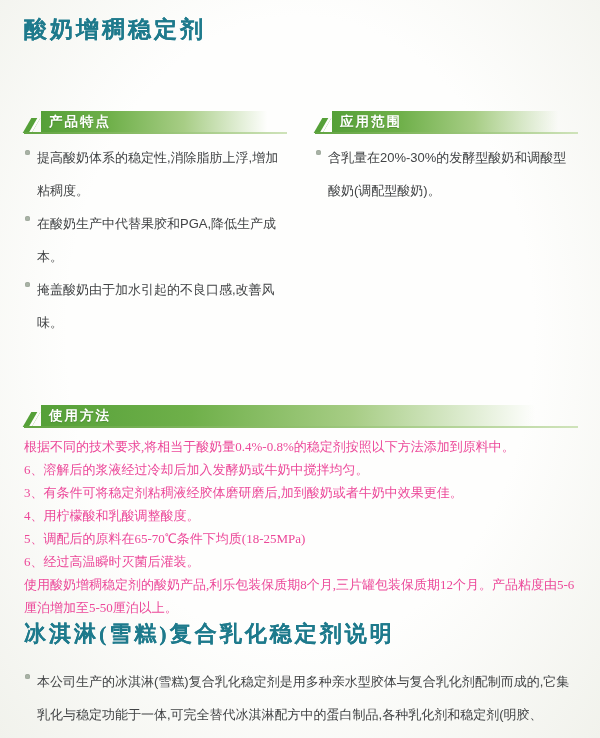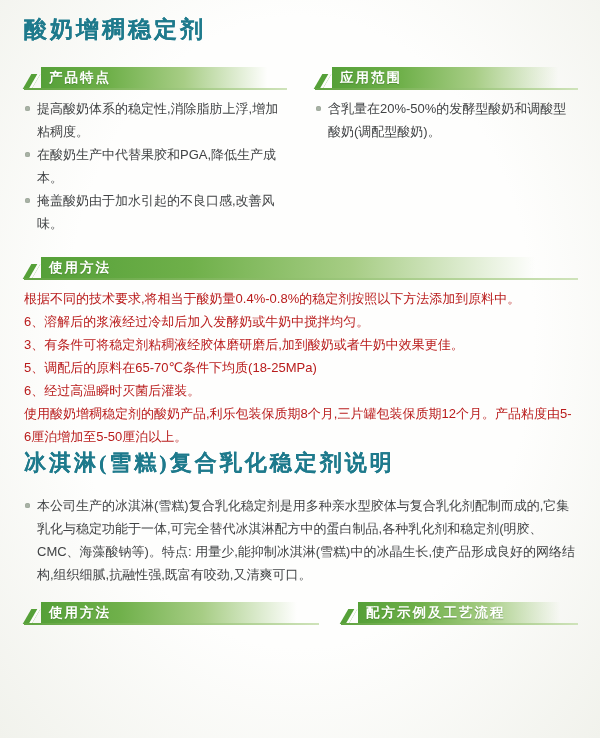--- a/index.html
+++ b/index.html
@@ -22,28 +22,28 @@
 
   
   .sec-head { position:relative; display:flex; align-items:flex-end; margin-bottom:8px; }
   .sec-head::after { content:""; position:absolute; left:0; right:0; bottom:-1px; height:2px;
     background:linear-gradient(90deg,#61a441 0%,#8cbd68 45%,#cfe3ba 100%); }
   .notch { width:9px; height:15px; background:#55a038; transform:skewX(-30deg);
     margin-right:5px; margin-left:3px; border-right:3px solid #fdfdfb; flex:none; }
   .badge { flex:1; color:#fff; font-weight:bold; font-size:13.5px; letter-spacing:2px;
     padding:2px 10px 3px 8px; line-height:17px;
     background:linear-gradient(90deg,#55a038 0%,#6fb04a 28%,#a7cd85 58%,rgba(214,231,197,0) 92%);
-    text-shadow:0 1px 1px rgba(60,110,40,.45); }
+    text-shadow:0 1px 1px rgba(60,110,40,.45);margin-top:44px; }
 
   .cols { display:grid; grid-template-columns:1fr 1fr; column-gap:28px; }
-  .bullet-line { position:relative; padding-left:13px; font-size:13px; line-height:23px; color:#414345; }
+  .bullet-line { position:relative; padding-left:13px; font-size:13px; line-height:33px; color:#414345; }
   .bullet-line::before { content:""; position:absolute; left:1px; top:9px; width:5px; height:5px;
     border-radius:50%; background:#a9b3a6; box-shadow:inset 0 0 1px #6d7a6b; }
 
-  .para { font-size:13px; line-height:23px; color:#b91c1c; }
+  .para { font-size:13px; line-height:23px; color:#ec4899;font-family:Liberation Serif, serif; }
 
   .top-row { margin-top:22px; }
   .usage1 { margin-top:22px; }
   .title2 { }
   .overview { margin-top:16px; }
   .bottom-row { margin-top:16px; display:grid; grid-template-columns:295px 1fr; column-gap:22px; }
 </style>
 </head>
 <body>
 
@@ -61,32 +61,33 @@
       <div class="bullet-line">提高酸奶体系的稳定性,消除脂肪上浮,增加粘稠度。</div>
       <div class="bullet-line">在酸奶生产中代替果胶和PGA,降低生产成本。</div>
       <div class="bullet-line">掩盖酸奶由于加水引起的不良口感,改善风味。</div>
     </section>
 
     <section>
       <div class="sec-head">
         <span class="notch"></span>
         <span class="badge">应用范围</span>
       </div>
-      <div class="bullet-line">含乳量在20%-50%的发酵型酸奶和调酸型酸奶(调配型酸奶)。</div>
+      <div class="bullet-line">含乳量在20%-30%的发酵型酸奶和调酸型酸奶(调配型酸奶)。</div>
     </section>
   </div>
 
   <section class="usage1">
     <div class="sec-head">
       <span class="notch"></span>
       <span class="badge">使用方法</span>
     </div>
     <div class="para">根据不同的技术要求,将相当于酸奶量0.4%-0.8%的稳定剂按照以下方法添加到原料中。</div>
     <div class="para">6、溶解后的浆液经过冷却后加入发酵奶或牛奶中搅拌均匀。</div>
     <div class="para">3、有条件可将稳定剂粘稠液经胶体磨研磨后,加到酸奶或者牛奶中效果更佳。</div>
+    <div class="para">4、用柠檬酸和乳酸调整酸度。</div>
     <div class="para">5、调配后的原料在65-70℃条件下均质(18-25MPa)</div>
     <div class="para">6、经过高温瞬时灭菌后灌装。</div>
     <div class="para">使用酸奶增稠稳定剂的酸奶产品,利乐包装保质期8个月,三片罐包装保质期12个月。产品粘度由5-6厘泊增加至5-50厘泊以上。</div>
   </section>
 
   <h1 class="doc-title second title2">冰淇淋(雪糕)复合乳化稳定剂说明</h1>
 
   <section class="overview">
     <div class="bullet-line">本公司生产的冰淇淋(雪糕)复合乳化稳定剂是用多种亲水型胶体与复合乳化剂配制而成的,它集乳化与稳定功能于一体,可完全替代冰淇淋配方中的蛋白制品,各种乳化剂和稳定剂(明胶、CMC、海藻酸钠等)。特点: 用量少,能抑制冰淇淋(雪糕)中的冰晶生长,使产品形成良好的网络结构,组织细腻,抗融性强,既富有咬劲,又清爽可口。</div>
   </section>

